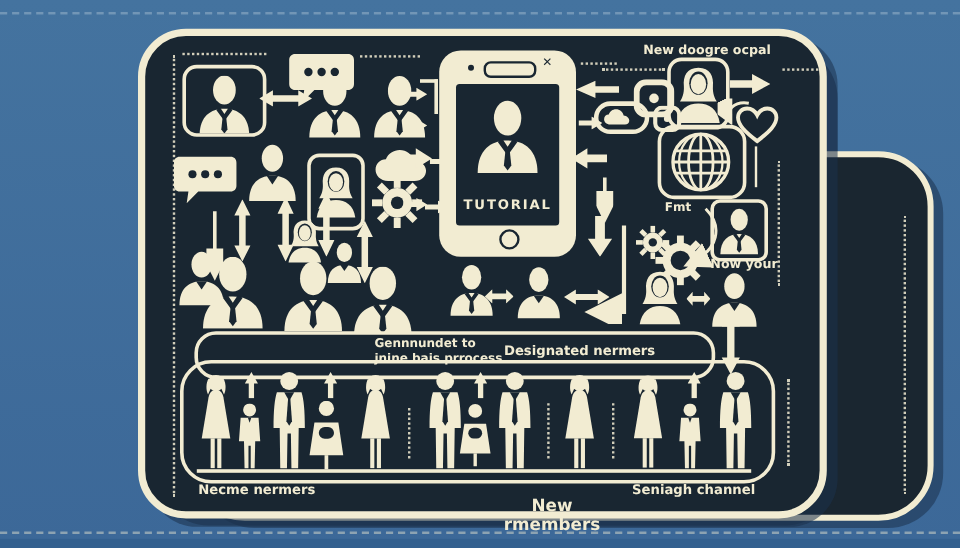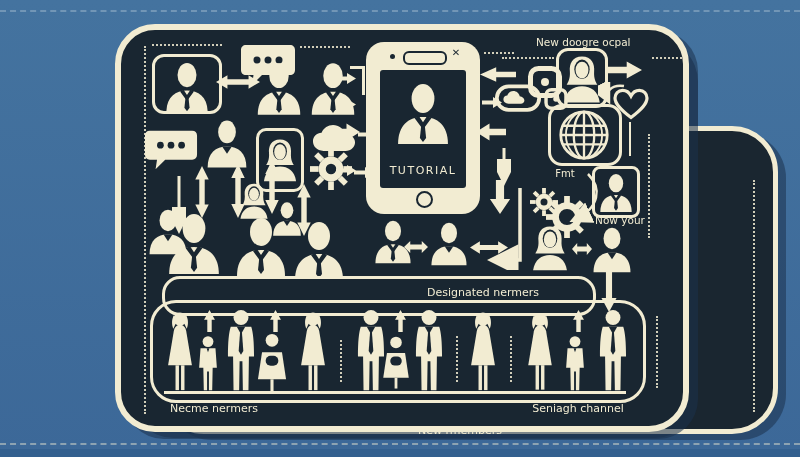--- a/index.html
+++ b/index.html
@@ -16,21 +16,21 @@
   .vsol{border-left:2.5px solid var(--cream);}
   .fr{border:3px solid var(--cream);border-radius:12px;overflow:hidden;}
   .ic{display:block;width:100%;height:100%;color:var(--cream);}
   .ba,.da{background:var(--cream);}
   .ba-r{clip-path:polygon(0 34%,55% 34%,55% 8%,100% 50%,55% 92%,55% 66%,0 66%);}
   .ba-l{clip-path:polygon(100% 34%,45% 34%,45% 8%,0 50%,45% 92%,45% 66%,100% 66%);}
   .ba-u{clip-path:polygon(50% 0,92% 44%,67% 44%,67% 100%,33% 100%,33% 44%,8% 44%);}
   .ba-d{clip-path:polygon(33% 0,67% 0,67% 56%,92% 56%,50% 100%,8% 56%,33% 56%);}
   .da-h{clip-path:polygon(0 50%,26% 8%,26% 33%,74% 33%,74% 8%,100% 50%,74% 92%,74% 67%,26% 67%,26% 92%);}
   .da-v{clip-path:polygon(50% 0,92% 26%,67% 26%,67% 74%,92% 74%,50% 100%,8% 74%,33% 74%,33% 26%,8% 26%);}
-  .txt{color:var(--cream);font-weight:400;text-align:center;}
+  .txt{color:var(--cream);font-weight:700;text-align:center;}
   .panel{background:var(--ink);border:6px solid var(--cream);border-radius:40px;
          box-shadow:9px 7px 0 rgba(28,50,76,.55);}
   .panel2{background:var(--ink2);border:5px solid var(--cream);border-radius:46px;
           box-shadow:8px 6px 0 rgba(28,50,76,.55);}
   .bracket{border-top:3px solid var(--cream);border-right:3px solid var(--cream);}
 </style>
 </head>
 <body>
 
 <svg width="0" height="0" style="position:absolute">
@@ -361,20 +361,24 @@
     </span>
   <span class="ab" style="left:592px;top:226px;width:40px;height:48px">
       <svg class="ic">
         <use href="#i-bustp" width="100%" height="100%"></use>
       </svg>
     </span>
   <div class="ab da da-h" style="left:572px;top:242px;width:20px;height:14px"></div>
   <div class="ab da da-v" style="left:600px;top:258px;width:18px;height:54px"></div>
 
   <div class="ab" style="left:162px;top:276px;width:428px;height:34px;border:3px solid var(--cream);border-radius:18px;background:var(--ink)"></div>
+  <div class="ab" style="left:312px;top:280px;width:116px;color:var(--cream);font-weight:700;font-size:10px;line-height:13px">
+    <span>Gennnundet to</span><br>
+    <span>jnine bais prrocess</span>
+  </div>
   <div class="ab txt" style="left:408px;top:276px;width:150px;height:34px;line-height:34px;font-size:11px">Designated nermers</div>
 
   <div class="ab" style="left:150px;top:300px;width:490px;height:97px;border:3px solid var(--cream);border-radius:26px"></div>
   <div class="ab" style="left:164px;top:391px;width:462px;height:0;border-top:3px solid var(--cream)"></div>
 
   <span class="ab" style="left:162px;top:312px;width:36px;height:80px">
       <svg class="ic">
         <use href="#i-woman" width="100%" height="100%"></use>
       </svg>
     </span>
@@ -435,16 +439,16 @@
         <use href="#i-boy" width="100%" height="100%"></use>
       </svg>
     </span>
   <span class="ab" style="left:596px;top:310px;width:34px;height:82px">
       <svg class="ic">
         <use href="#i-man" width="100%" height="100%"></use>
       </svg>
     </span>
 
   <div class="ab txt" style="left:158px;top:402px;width:112px;font-size:11px">Necme nermers</div>
-  <div class="ab txt" style="left:408px;top:424px;width:104px;font-size:11px">New rmembers</div>
+  <div class="ab txt" style="left:408px;top:414px;width:104px;font-size:14px">New rmembers</div>
   <div class="ab txt" style="left:524px;top:402px;width:108px;font-size:11px">Seniagh channel</div>
 
 </div>
 
 </body></html>

